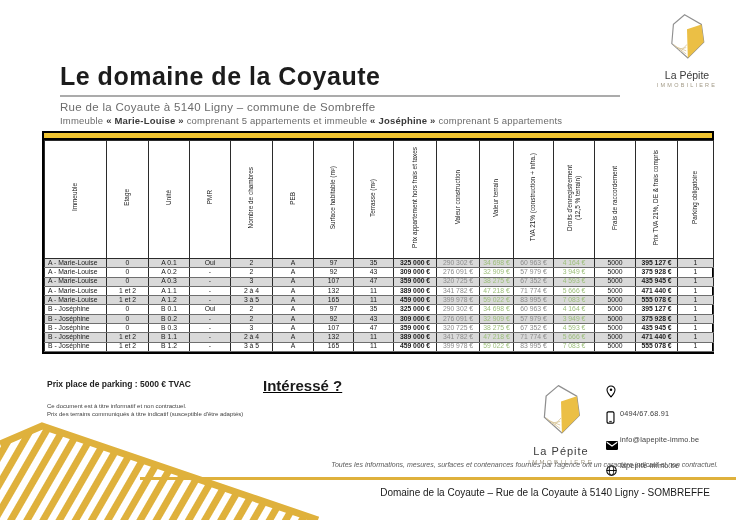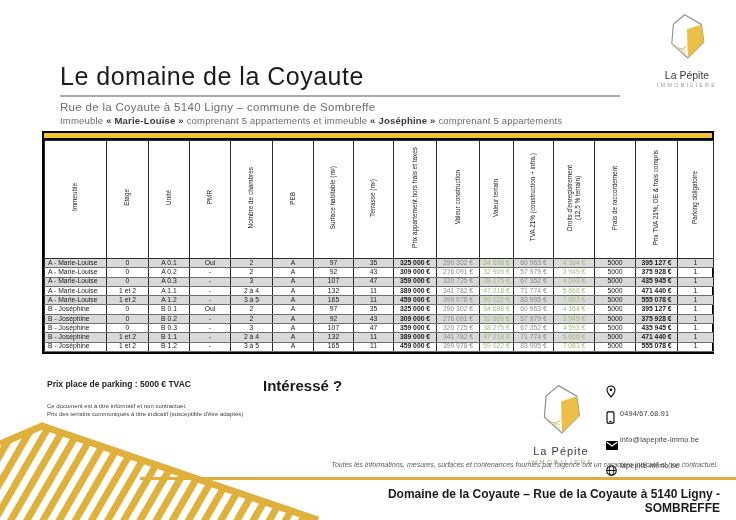--- a/index.html
+++ b/index.html
@@ -4,21 +4,21 @@
 <style>
   :root{
     --accent:#F0C431; --hatch:#DFB13C; --gold:#EBBF45;
     --gray-val:#8C8C8C; --green-val:#9CBF7A;
   }
   *{margin:0;padding:0;box-sizing:border-box;}
   body{background:#888;font-family:"Liberation Sans",sans-serif;}
   .page{position:relative;width:736px;height:520px;background:#fff;overflow:hidden;margin:0 auto;}
 
   
-  .title{position:absolute;left:60px;top:62px;font-size:25px;font-weight:400;letter-spacing:.5px;color:#1c1c1c;}
+  .title{position:absolute;left:60px;top:62px;font-size:25px;font-weight:700;letter-spacing:.5px;color:#1c1c1c;}
   .title-rule{position:absolute;left:60px;top:95px;width:560px;height:2px;background:#ababab;}
   .sub1{position:absolute;left:60px;top:101px;font-size:11.5px;color:#6b6b6b;letter-spacing:.3px;}
   .sub2{position:absolute;left:60px;top:115px;font-size:9.5px;color:#6b6b6b;letter-spacing:.2px;text-align:center;}
   .sub2 b{color:#3a3a3a;}
 
   .logo-top{position:absolute;left:648px;top:12px;width:78px;text-align:center;}
   .logo-top .brand-name{font-size:10.5px;color:#3a3a3a;margin-top:1px;}
   .logo-top .brand-sub{font-size:5.5px;letter-spacing:2.2px;color:#a09884;margin-top:1px;}
 
   
@@ -35,37 +35,37 @@
   td.b{font-weight:bold;}
   td.gy{color:var(--gray-val);}
   td.gn{color:var(--green-val);}
 
   
   .notes{position:absolute;left:47px;top:379px;width:215px;}
   .notes .parking{font-size:8.5px;font-weight:600;color:#222;}
   .notes .tiny{font-size:6px;color:#3f3f3f;margin-top:2px;}
   .notes .tiny.first{margin-top:14px;}
 
-  .interest{position:absolute;left:263px;top:377px;width:262px;}
+  .interest{position:absolute;left:263px;top:377px;width:262px;text-decoration:underline;}
   .interest h2{font-size:15px;font-weight:bold;color:#1a1a1a;margin-bottom:4px;}
   .interest p{font-size:9.3px;color:#2b2b2b;line-height:1.45;text-align:justify;}
 
   .logo-mid{position:absolute;left:521px;top:383px;width:80px;text-align:center;}
   .logo-mid .brand-name{font-size:11px;color:#3a3a3a;letter-spacing:1px;margin-top:2px;}
   .logo-mid .brand-sub{font-size:6px;letter-spacing:2.4px;color:#a09884;margin-top:2px;}
 
   .contacts{position:absolute;left:606px;top:383px;width:128px;}
   .contact-item{display:flex;align-items:flex-start;margin-bottom:7px;}
   .contact-item .cicon{flex:0 0 14px;padding-top:1px;}
   .contact-item .ctext{font-size:7.3px;color:#3d3d3d;line-height:1.35;letter-spacing:.2px;}
 
   
   .footer-disclaimer{position:absolute;right:18px;top:461px;font-size:7px;font-style:italic;color:#5a5a5a;}
   .footer-rule{position:absolute;left:140px;right:0;top:477px;height:2.5px;background:var(--hatch);}
-  .footer-address{position:absolute;left:370px;top:487px;width:350px;text-align:right;font-size:12px;font-weight:bold;color:#1a1a1a;}
+  .footer-address{position:absolute;left:370px;top:487px;width:350px;text-align:center;font-size:10px;font-weight:normal;color:#1a1a1a;}
 
   .hatch-corner{position:absolute;left:0;top:420px;}
 </style>
 </head>
 <body>
 
 <div class="page">
 
   <h1 class="title">Le domaine de la Coyaute</h1>
   <div class="title-rule"></div>

